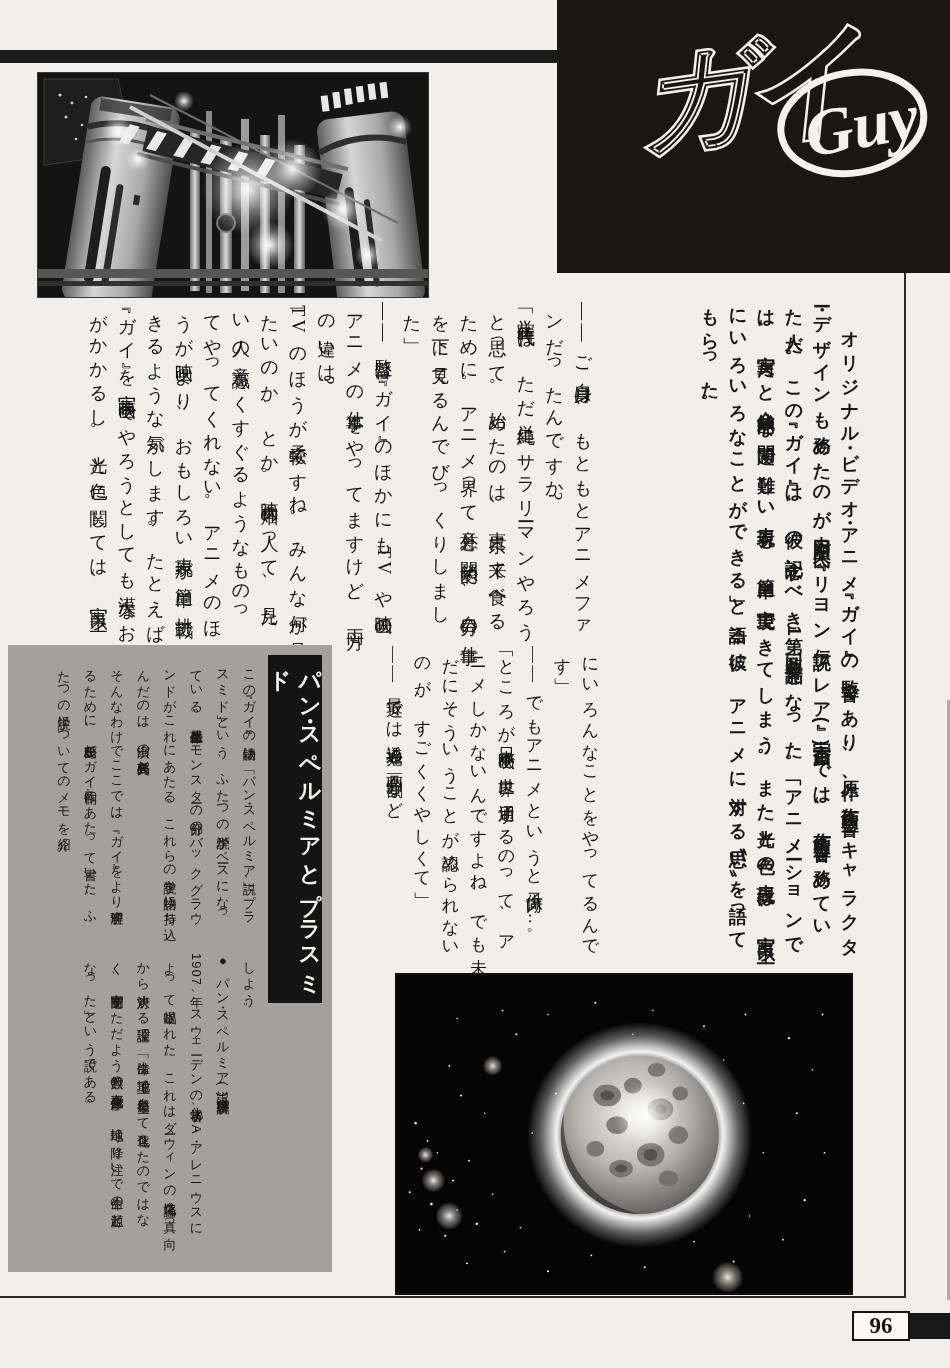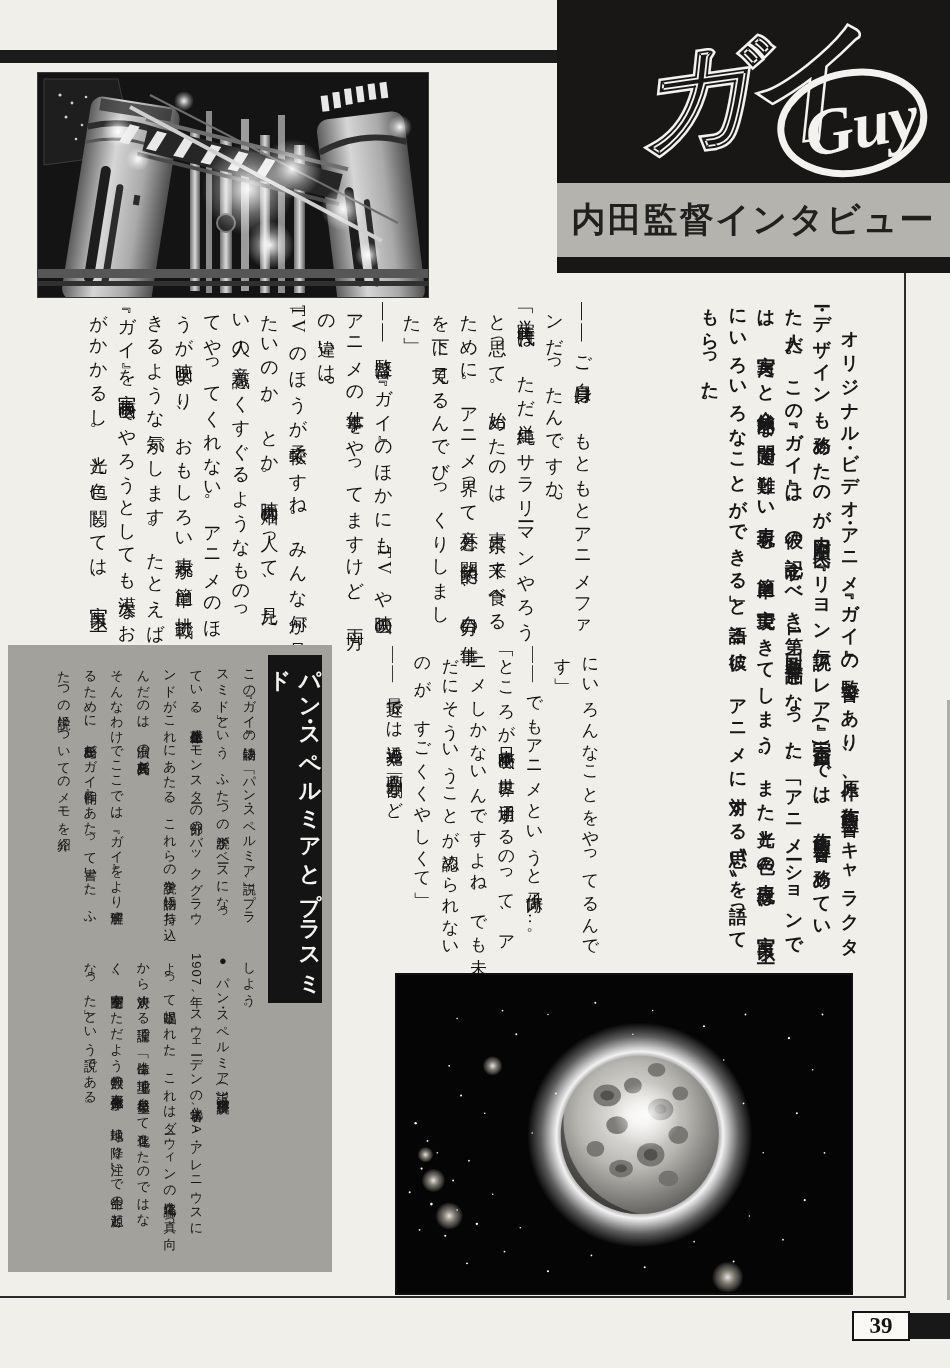--- a/index.html
+++ b/index.html
@@ -113,23 +113,20 @@
 <div class="header-box">
   <svg class="logo-svg" viewBox="0 0 393 170">
     <g transform="rotate(-8 200 85)">
       <text x="78" y="122" font-size="118" font-weight="bold" font-family="Liberation Sans, DejaVu Sans, sans-serif" font-style="italic" letter-spacing="-10" fill="#181716" stroke="#f3f2ee" stroke-width="5" paint-order="stroke">ガイ</text>
     </g>
     <g transform="rotate(-10 295 120)">
       <ellipse cx="296" cy="116" rx="72" ry="50" fill="none" stroke="#f3f2ee" stroke-width="7"></ellipse>
       <text x="248" y="142" font-size="66" font-style="italic" font-weight="bold" font-family="Liberation Serif, DejaVu Serif, serif" fill="#f3f2ee">Guy</text>
     </g>
   </svg>
-  <div class="header-band">
-    <span>内田監督インタビュー</span>
-  </div>
 </div>
 
 <div class="machinery">
   <svg viewBox="0 0 390 224">
     <defs>
       <linearGradient id="cyl" x1="0" y1="0" x2="1" y2="0">
         <stop offset="0" stop-color="#5d5d5d"></stop>
           <stop offset="0.35" stop-color="#d6d6d6"></stop>
         <stop offset="0.7" stop-color="#a9a9a9"></stop>
           <stop offset="1" stop-color="#4e4e4e"></stop>
@@ -362,16 +359,16 @@
       <circle cx="36" cy="208" r="12" fill="url(#orb)"></circle>
       <circle cx="52" cy="244" r="14" fill="url(#orb)"></circle>
       <circle cx="28" cy="182" r="8" fill="url(#orb)"></circle>
       <circle cx="96" cy="92" r="10" fill="url(#orb)"></circle>
       <circle cx="334" cy="306" r="16" fill="url(#orb)"></circle>
     </g>
   </svg>
 </div>
 
 <div class="pagenum-box">
-  <span>39</span>
+  <span>96</span>
 </div>
 <div class="pagenum-bar"></div>
 <div class="scan-edge"></div>
 
 </body></html>

